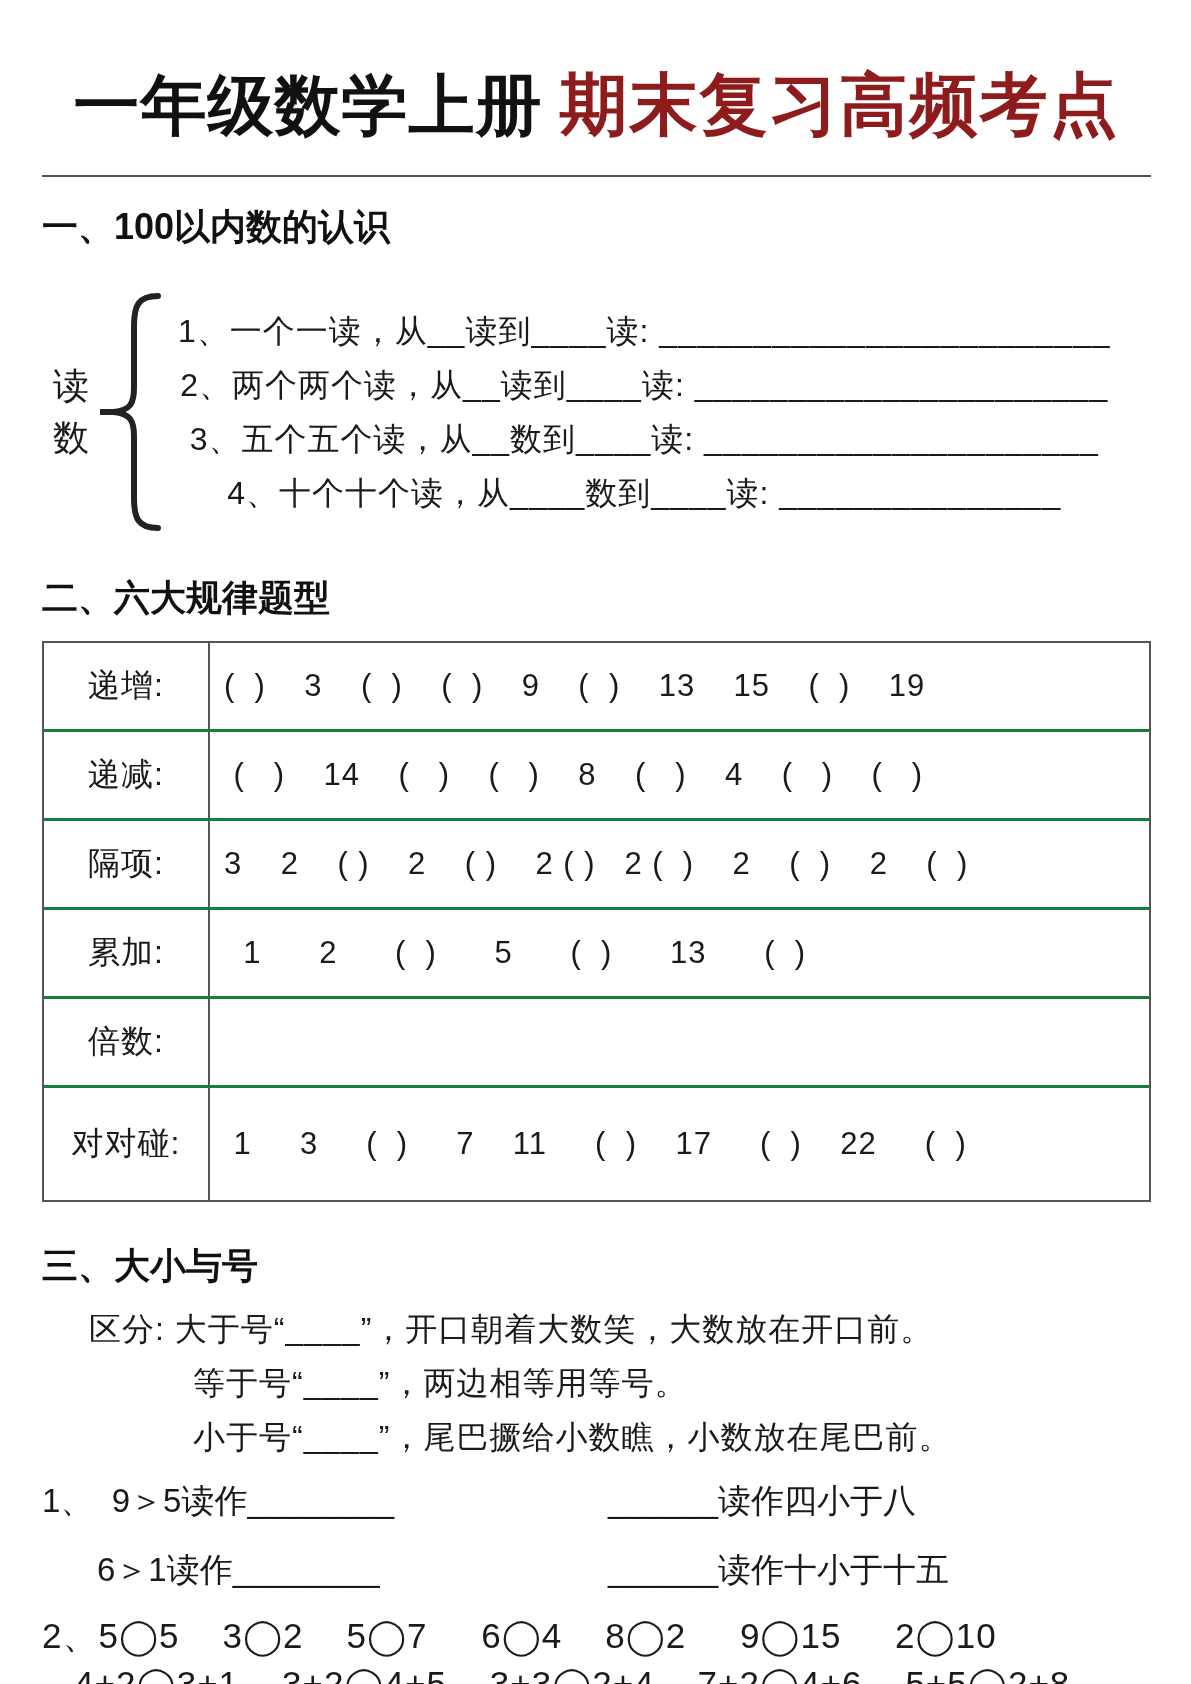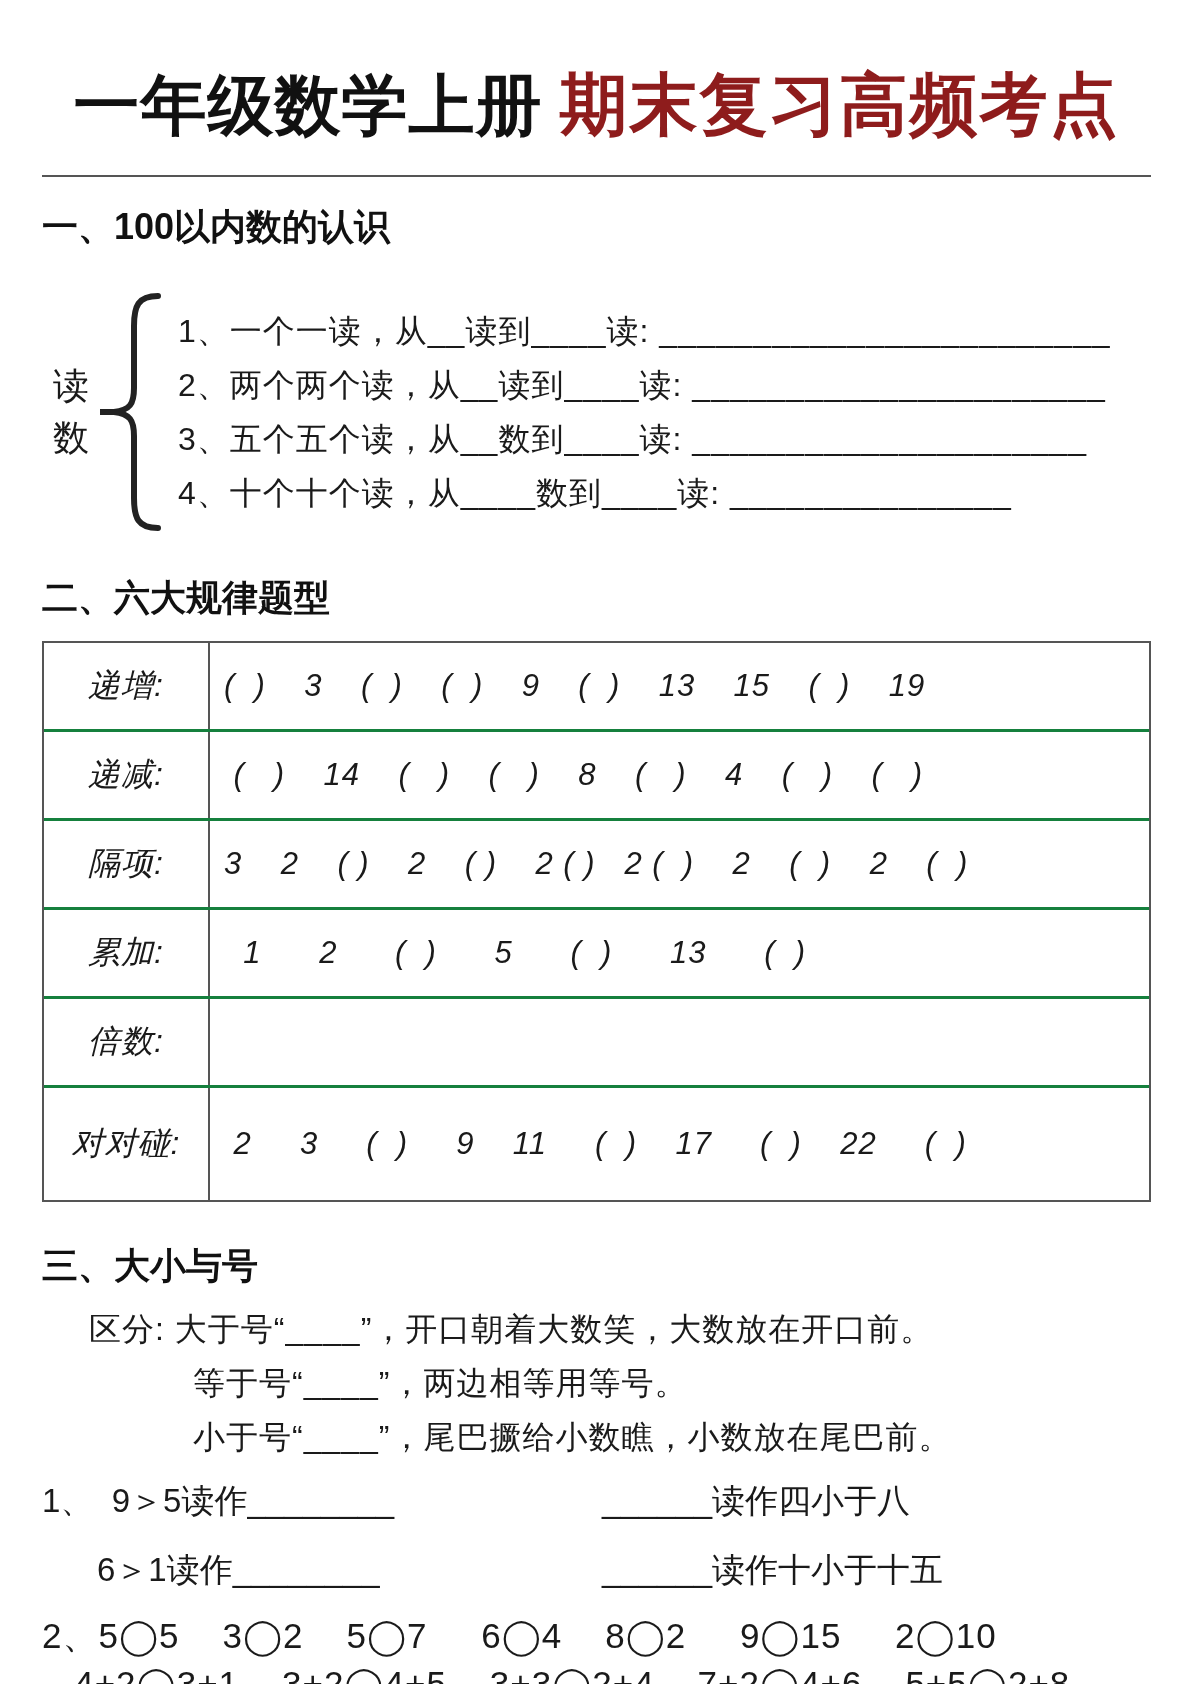--- a/index.html
+++ b/index.html
@@ -27,30 +27,30 @@
   .h2 { margin-top: 40px; }
   .h3 { margin-top: 40px; }
 
   
   .brace-block { display: flex; align-items: center; margin-top: 38px; }
   .brace-label {
     display: flex; flex-direction: column; align-items: center;
     font-size: 36px; line-height: 1.45; width: 58px;
   }
   .brace-svg { flex: 0 0 auto; }
-  .reading-items { margin-left: 14px; }
+  .reading-items { margin-left: 14px; text-align: center; }
   .reading-item {
     font-size: 32px; white-space: pre; line-height: 1.0;
     margin: 22px 0 22px 0; letter-spacing: 1px;
   }
 
   
   .pattern-table {
     margin-top: 18px; width: 1109px;
-    border: 2px solid #555; border-collapse: collapse; font-style: italic;
+    border: 2px solid #555; border-collapse: collapse;
   }
   .trow { display: flex; border-top: 3px solid #15803d; }
   .trow:first-child { border-top: none; }
   .tlabel {
     flex: 0 0 166px; border-right: 2px solid #555;
     display: flex; align-items: center; justify-content: center;
     font-size: 32px; min-height: 86px; letter-spacing: 1px;
   }
   .tcell {
     flex: 1 1 auto; display: flex; align-items: center;
@@ -58,21 +58,21 @@
     letter-spacing: 1px;
   }
   .trow.tall .tlabel, .trow.tall .tcell { min-height: 112px; }
 
   
   .rules { margin-top: 14px; margin-left: 47px; }
   .rule-line { font-size: 32px; white-space: pre; line-height: 1.0; margin-top: 22px; letter-spacing: 1px; }
   .rule-indent { margin-left: 104px; }
 
   .ex1 { margin-top: 26px; }
-  .ex1-line { display: grid; grid-template-columns: 560px auto; font-size: 33px; white-space: pre; margin-top: 24px; }
+  .ex1-line { display: grid; grid-template-columns: 560px auto; font-size: 33px; white-space: pre; margin-top: 24px; gap: 6px; }
   .ex2 { margin-top: 20px; }
   .ex2-line { font-size: 35px; white-space: pre; margin-top: 4px; letter-spacing: 1px; }
 </style>
 </head>
 <body>
 
 <div class="page">
 
   <div class="title-row">
     <span class="title-black">一年级数学上册</span>
@@ -116,21 +116,21 @@
     </div>
     <div class="trow">
       <div class="tlabel">累加:</div>
       <div class="tcell">  1      2      (  )      5      (  )      13      (  )</div>
     </div>
     <div class="trow">
       <div class="tlabel">倍数:</div>
     </div>
     <div class="trow tall">
       <div class="tlabel">对对碰:</div>
-      <div class="tcell"> 2     3     (  )     9    11     (  )    17     (  )    22     (  )</div>
+      <div class="tcell"> 1     3     (  )     7    11     (  )    17     (  )    22     (  )</div>
     </div>
   </div>
 
   <div class="sec-heading h3">三、大小与号</div>
 
   <div class="rules">
     <div class="rule-line">区分: 大于号“____”，开口朝着大数笑，大数放在开口前。</div>
     <div class="rule-line rule-indent">等于号“____”，两边相等用等号。</div>
     <div class="rule-line rule-indent">小于号“____”，尾巴撅给小数瞧，小数放在尾巴前。</div>
   </div>

